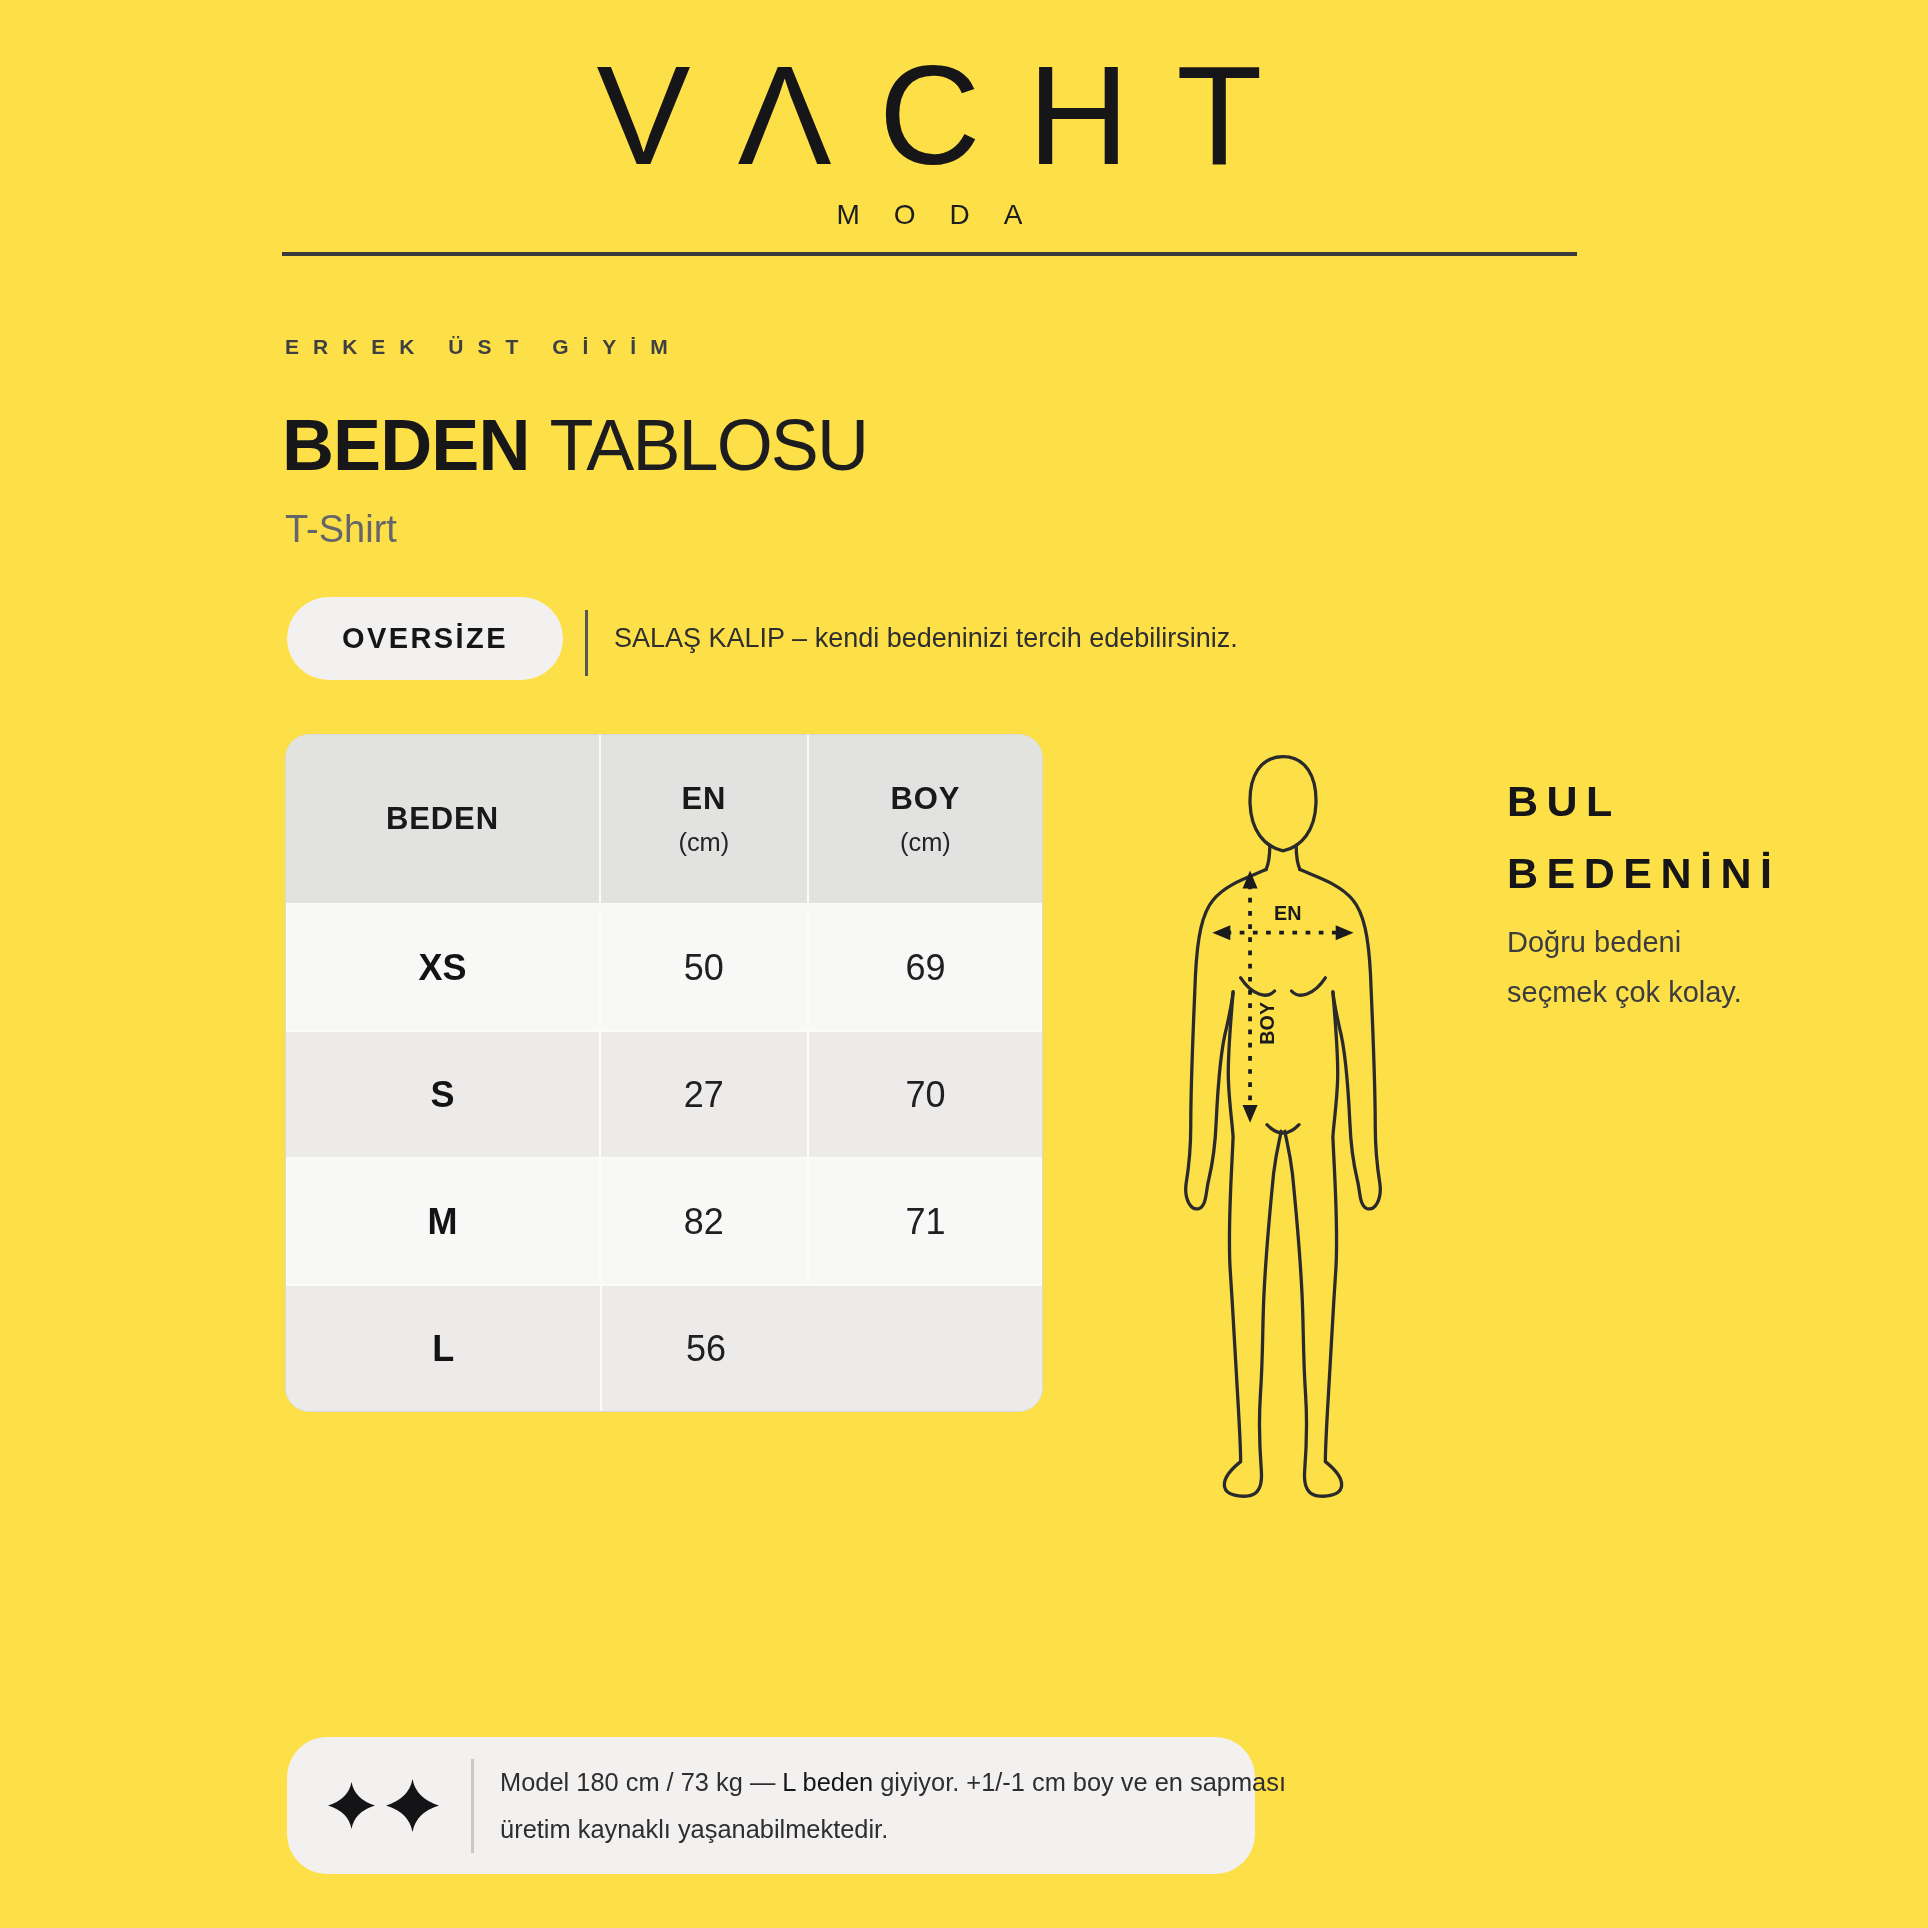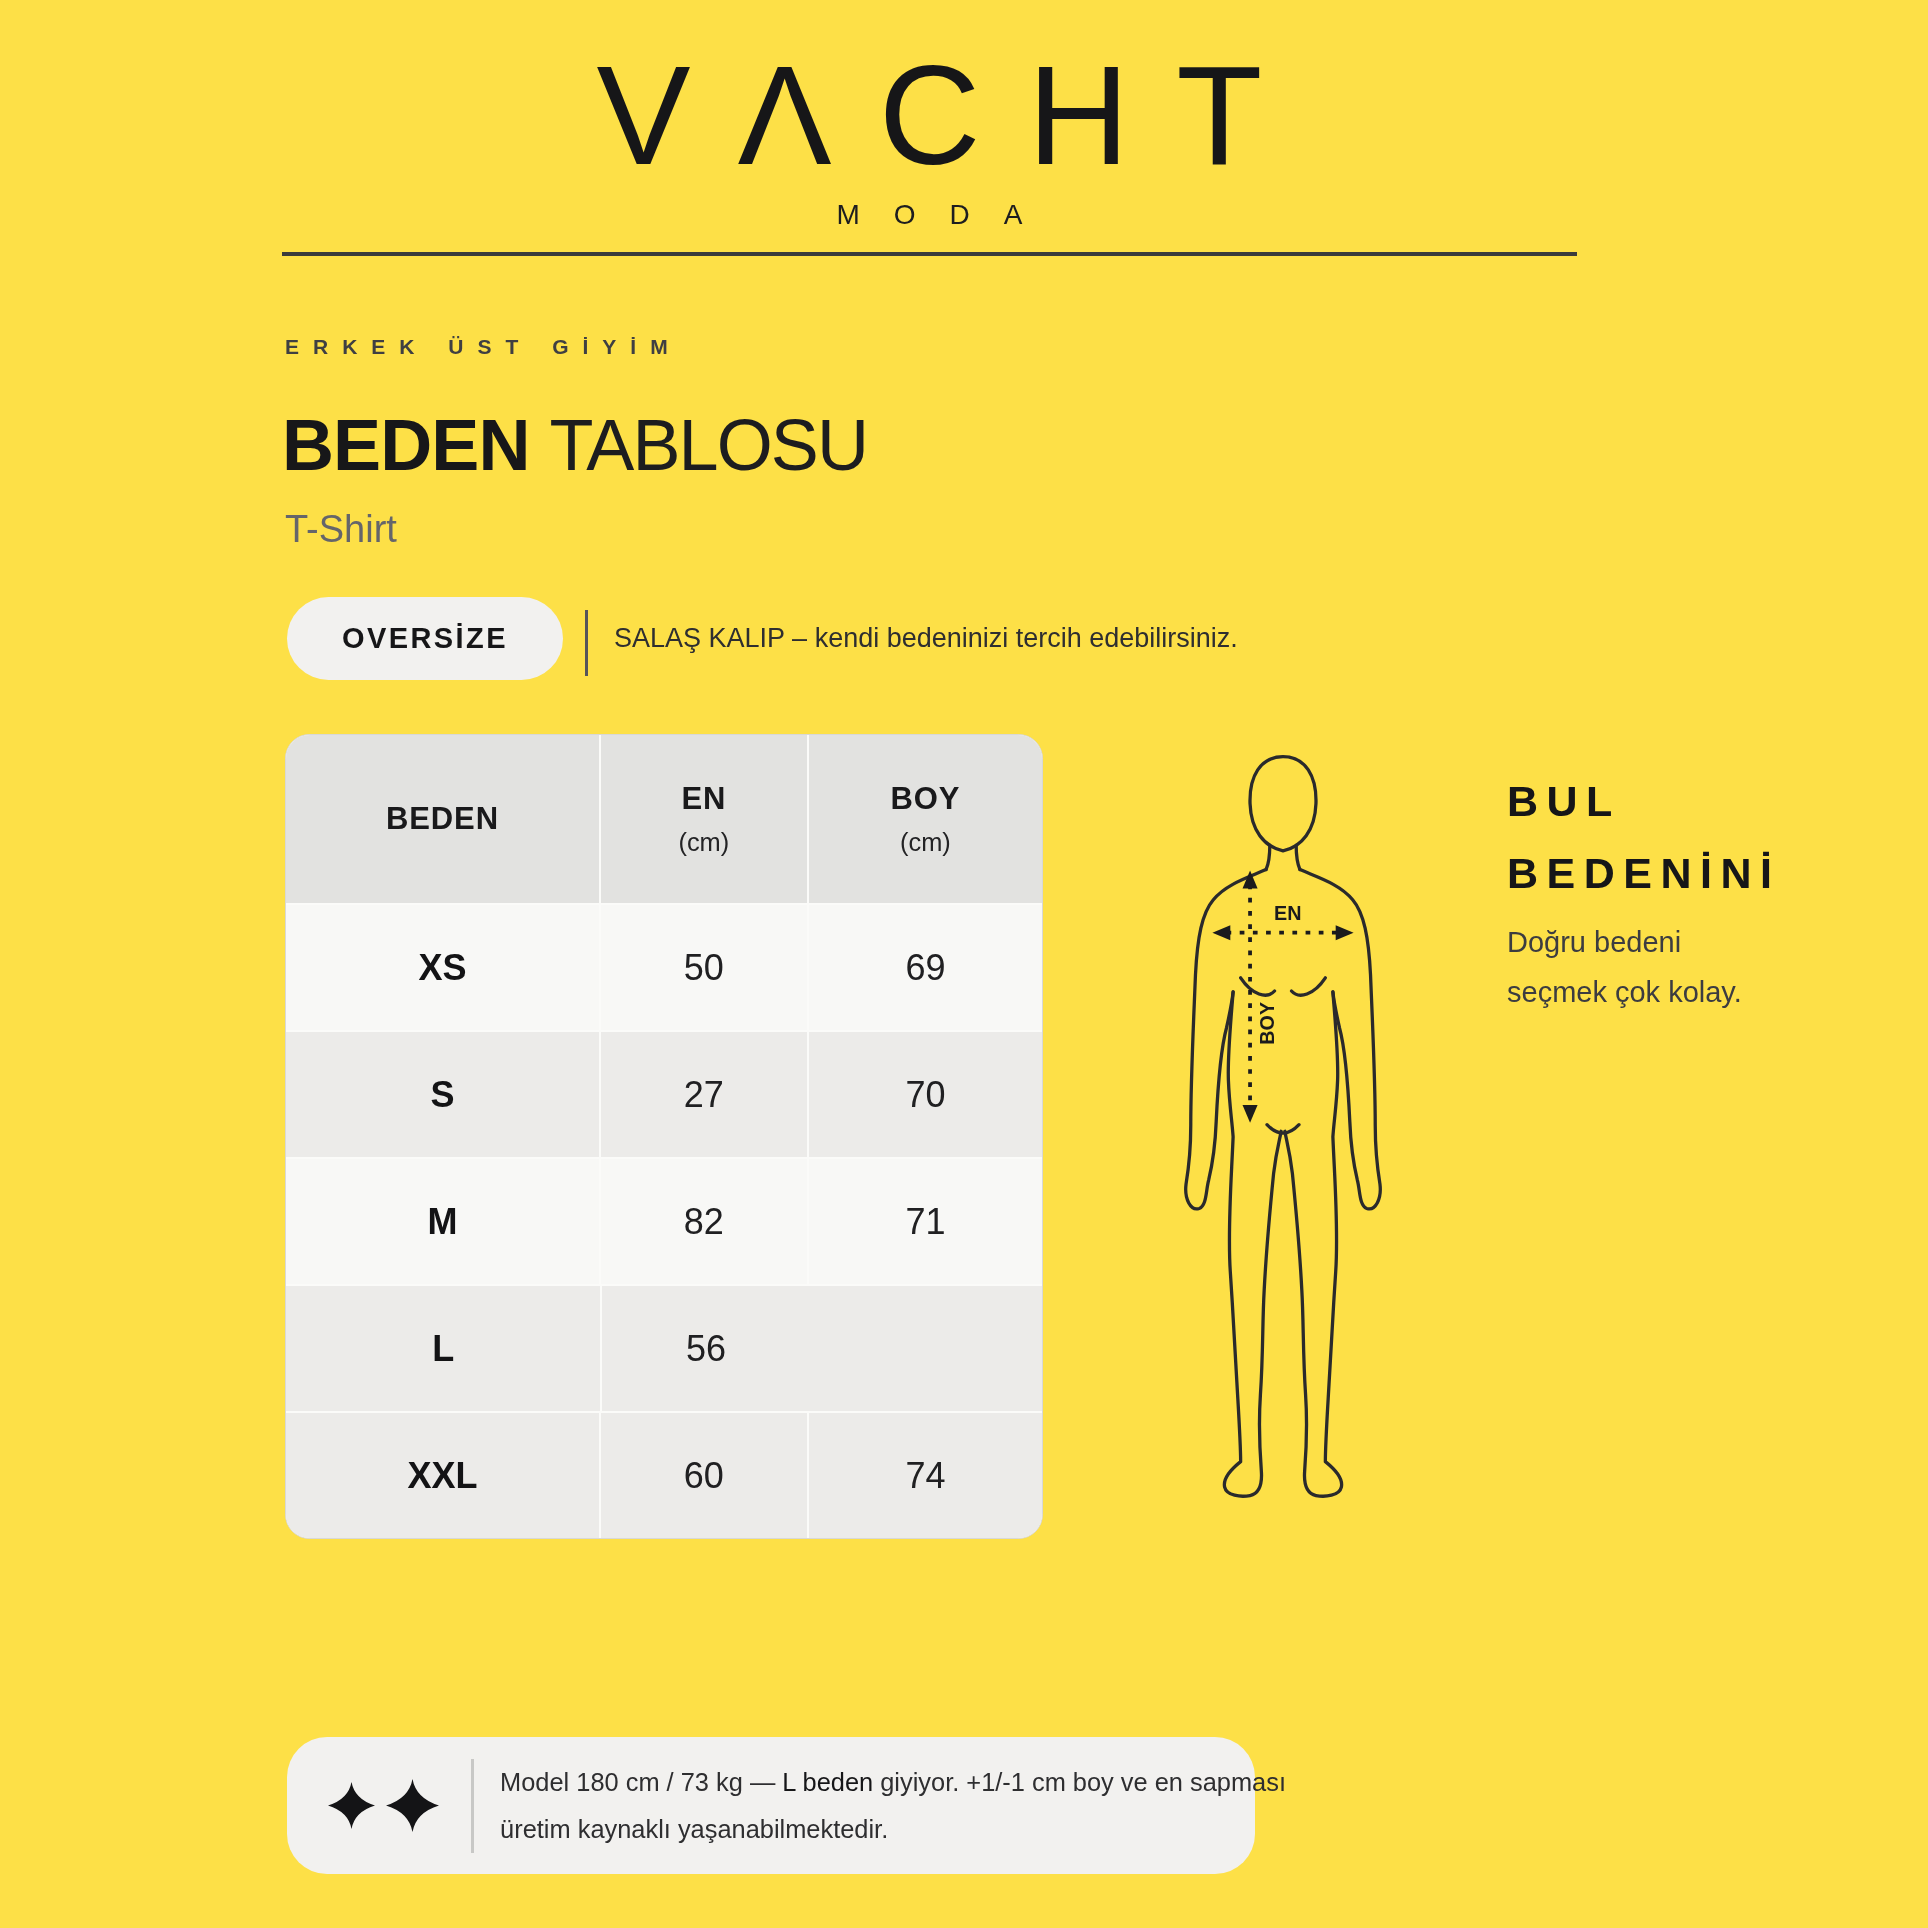--- a/index.html
+++ b/index.html
@@ -107,25 +107,20 @@
     </div>
     <div class="st-row row-a">
       <div class="st-cell st-c1 c-size">M</div>
       <div class="st-cell st-c2 c-val">82</div>
       <div class="st-cell st-c3 c-val">71</div>
     </div>
     <div class="st-row row-b">
       <div class="st-cell st-c1 c-size">L</div>
       <div class="st-cell st-c2 c-val">56</div>
     </div>
-    <div class="st-row row-b">
-      <div class="st-cell st-c1 c-size">XXL</div>
-      <div class="st-cell st-c2 c-val">60</div>
-      <div class="st-cell st-c3 c-val">74</div>
-    </div>
   </div>
 
   <div class="abs figure-box">
     <svg width="230" height="753" viewBox="0 0 244 800">
       <g fill="none" stroke="#2a2a2c" stroke-width="3.5" stroke-linecap="round" stroke-linejoin="round">
 
         <path d="M122,6 C146,6 158,27 157,56 C156,84 142,102 122,106 C102,102 88,84 87,56 C86,27 98,6 122,6 Z"></path>
 
         <g>
           <path d="M108,100 C108,112 107,119 104,126"></path>

